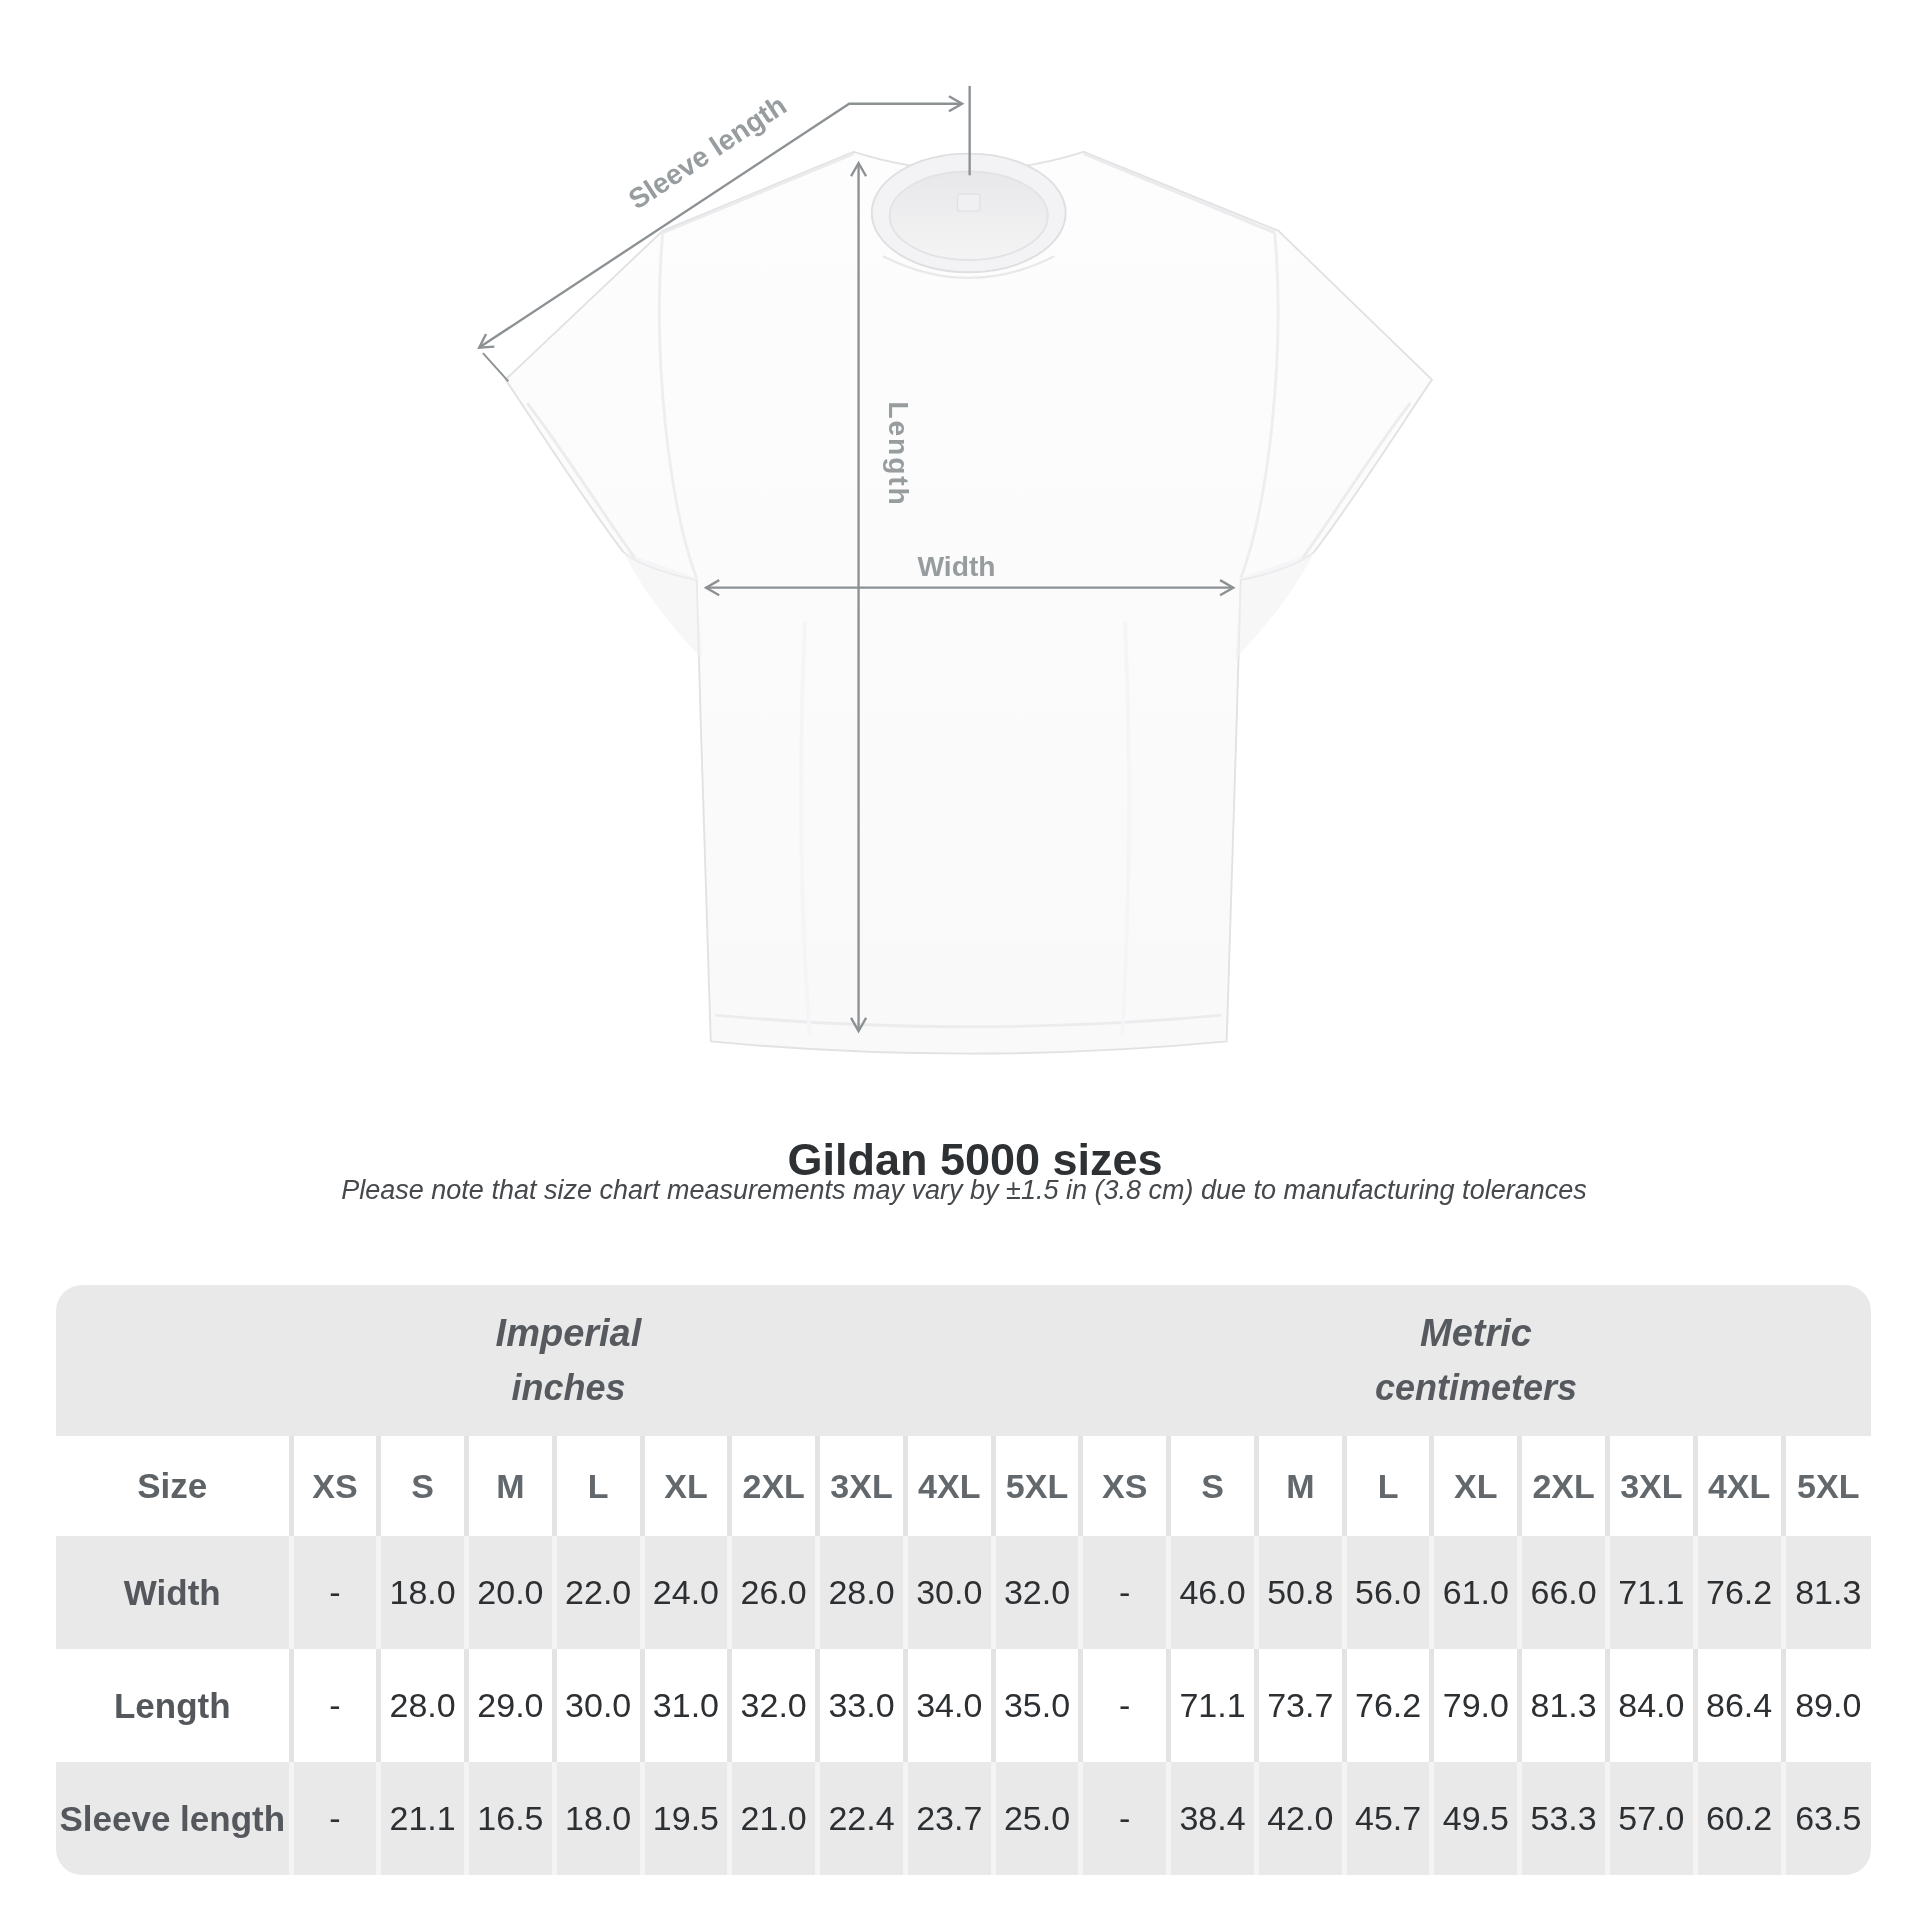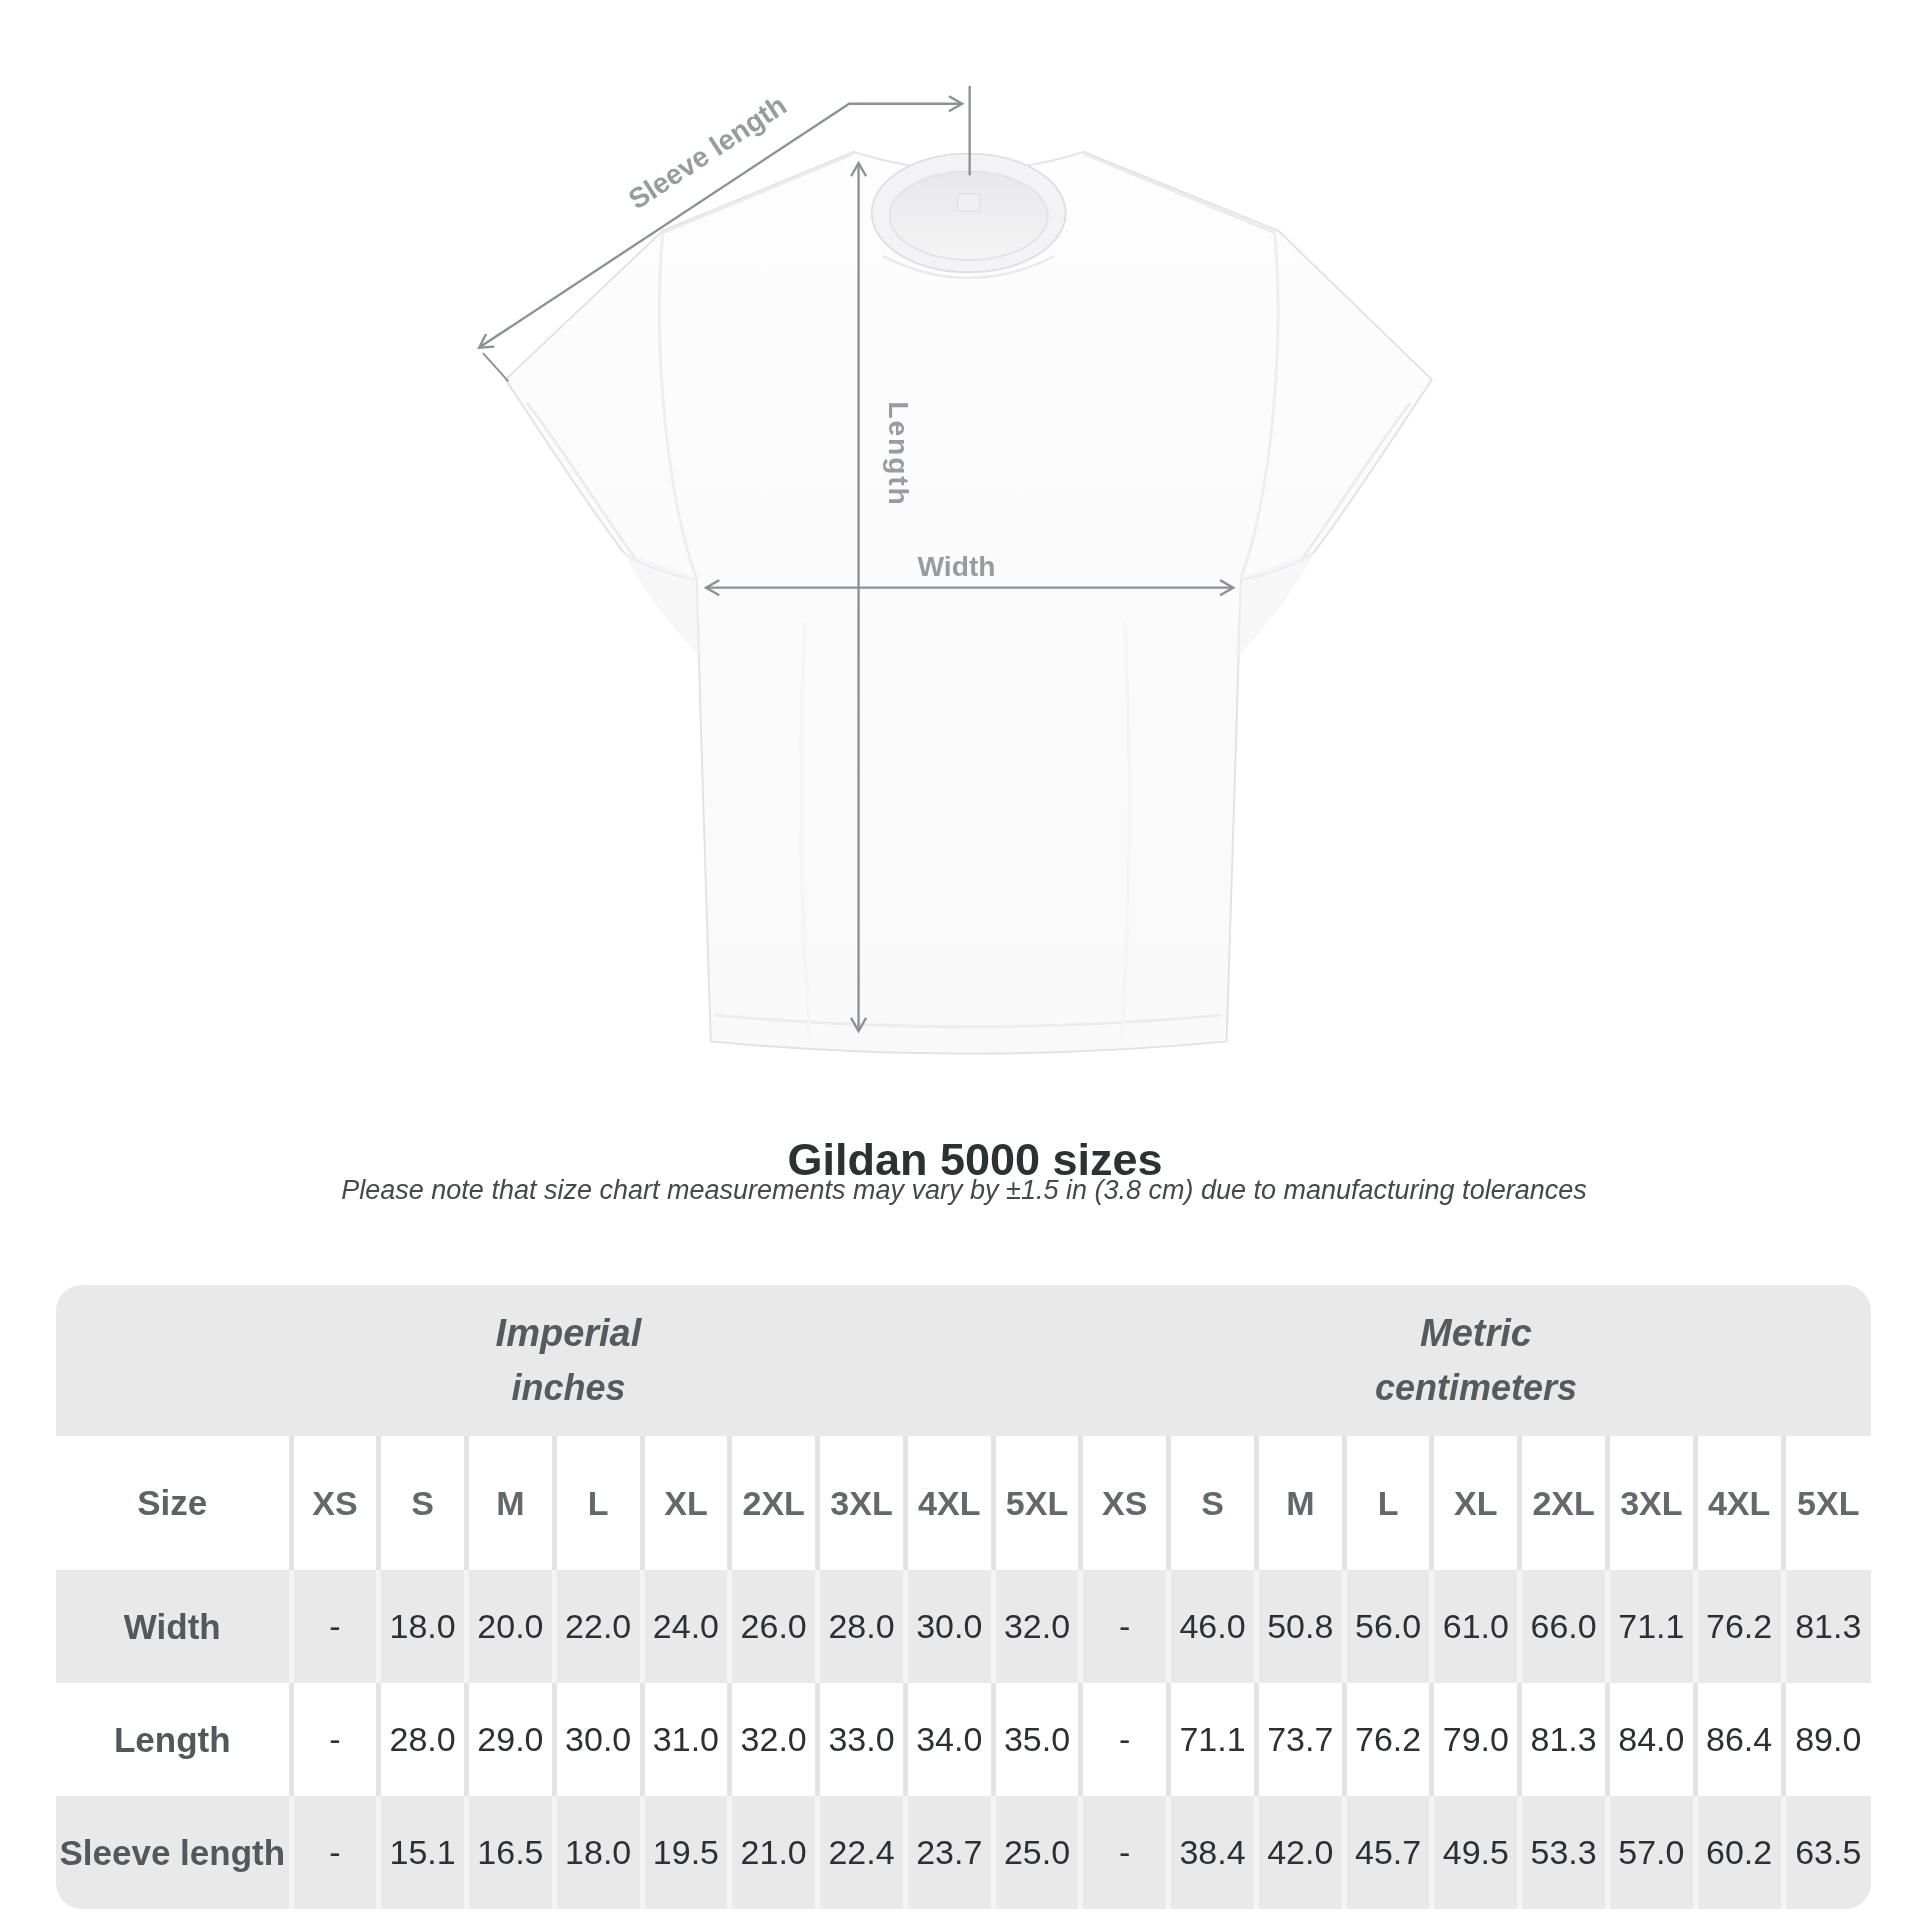--- a/index.html
+++ b/index.html
@@ -24,21 +24,21 @@
   table.size-chart{
     width:1815px;border-collapse:collapse;table-layout:fixed;
   }
   col.c-size{width:235px;}
   tr.group-row th{
     height:135px;background:#e9e9ea;vertical-align:middle;padding:8px;
   }
   .g-title{font-size:38px;font-weight:bold;font-style:italic;color:#565a5e;text-align:center;}
   .g-unit{font-size:36px;font-style:italic;color:#565a5e;text-align:center;margin-top:11.3px;}
   tr.head-row th{
-    height:134px;background:#ffffff;font-size:34px;font-weight:bold;color:#63686c;
+    height:100px;background:#ffffff;font-size:34px;font-weight:bold;color:#63686c;
     text-align:center;vertical-align:middle;padding:0;
   }
   tr.head-row th.size-head{font-size:35px;color:#5d6266;}
   tbody tr{height:113px;}
   tbody tr.band{background:#e9e9ea;}
   tbody tr.plain{background:#ffffff;}
   tbody th.row-label{
     font-size:35px;font-weight:bold;color:#54585c;text-align:center;vertical-align:middle;padding:0;
   }
   tbody td{
@@ -224,21 +224,21 @@
             <td class="sep">76.2</td>
             <td class="sep">79.0</td>
             <td class="sep">81.3</td>
             <td class="sep">84.0</td>
             <td class="sep">86.4</td>
             <td class="sep">89.0</td>
           </tr>
           <tr class="band">
             <th class="row-label">Sleeve length</th>
             <td class="sep">-</td>
-            <td class="sep">15.1</td>
+            <td class="sep">21.1</td>
             <td class="sep">16.5</td>
             <td class="sep">18.0</td>
             <td class="sep">19.5</td>
             <td class="sep">21.0</td>
             <td class="sep">22.4</td>
             <td class="sep">23.7</td>
             <td class="sep">25.0</td>
             <td class="sep">-</td>
             <td class="sep">38.4</td>
             <td class="sep">42.0</td>

